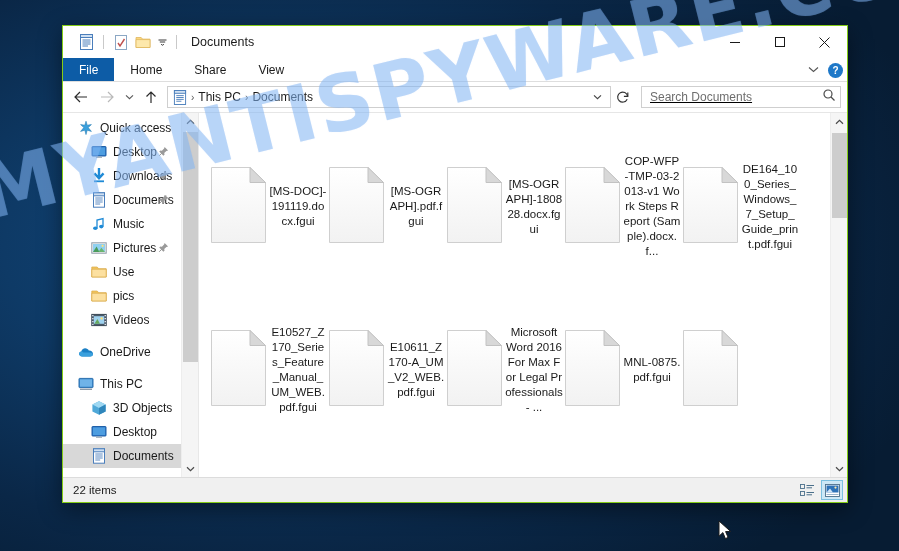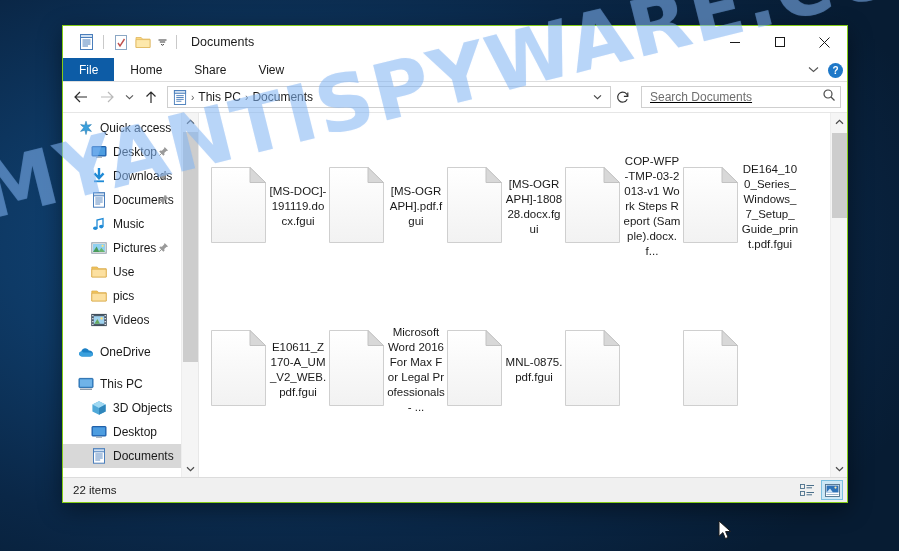--- a/index.html
+++ b/index.html
@@ -614,20 +614,35 @@
                 <path d="M2.5 1.5 H41 L56.5 16.5 V76.5 H2.5 Z" fill="url(#g4)" stroke="#cfcfcf" stroke-width="1"></path>
                 <path d="M41 1.5 V16.5 H56.5 Z" fill="#d8d8d8" stroke="#c2c2c2" stroke-width="1"></path>
               </svg>
             </div>
             <div class="fname">DE164_100_Series_Windows_7_Setup_Guide_print.pdf.fgui</div>
           </div>
           <div class="tile">
             <div class="doc-icon">
               <svg width="60" height="78" viewBox="0 0 60 78">
                 <defs>
+                  <linearGradient id="g5" x1="0" y1="0" x2="0" y2="1">
+                    <stop offset="0%" stop-color="#ffffff"></stop>
+                    <stop offset="100%" stop-color="#f2f2f2"></stop>
+                  </linearGradient>
+                </defs>
+                <path d="M2.5 1.5 H41 L56.5 16.5 V76.5 H2.5 Z" fill="url(#g5)" stroke="#cfcfcf" stroke-width="1"></path>
+                <path d="M41 1.5 V16.5 H56.5 Z" fill="#d8d8d8" stroke="#c2c2c2" stroke-width="1"></path>
+              </svg>
+            </div>
+            <div class="fname">E10527_Z170_Series_Feature_Manual_UM_WEB.pdf.fgui</div>
+          </div>
+          <div class="tile">
+            <div class="doc-icon">
+              <svg width="60" height="78" viewBox="0 0 60 78">
+                <defs>
                   <linearGradient id="g6" x1="0" y1="0" x2="0" y2="1">
                     <stop offset="0%" stop-color="#ffffff"></stop>
                     <stop offset="100%" stop-color="#f2f2f2"></stop>
                   </linearGradient>
                 </defs>
                 <path d="M2.5 1.5 H41 L56.5 16.5 V76.5 H2.5 Z" fill="url(#g6)" stroke="#cfcfcf" stroke-width="1"></path>
                 <path d="M41 1.5 V16.5 H56.5 Z" fill="#d8d8d8" stroke="#c2c2c2" stroke-width="1"></path>
               </svg>
             </div>
             <div class="fname">E10611_Z170-A_UM_V2_WEB.pdf.fgui</div>

